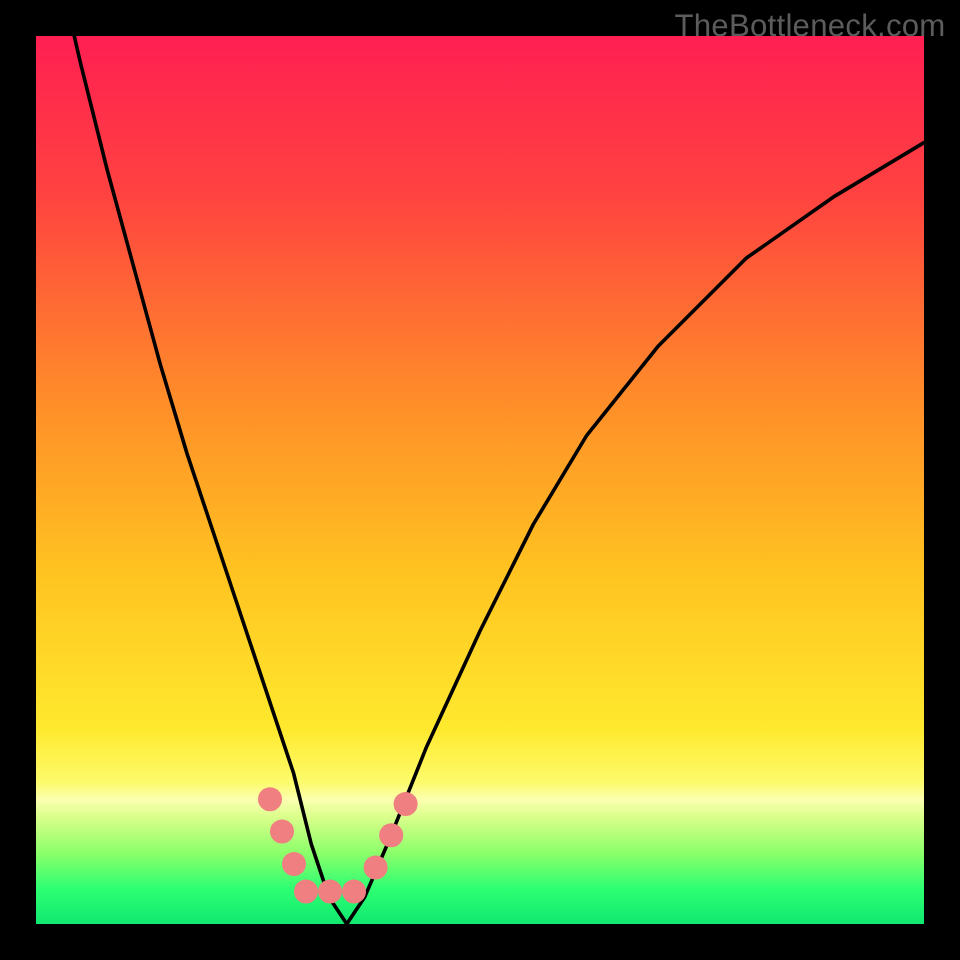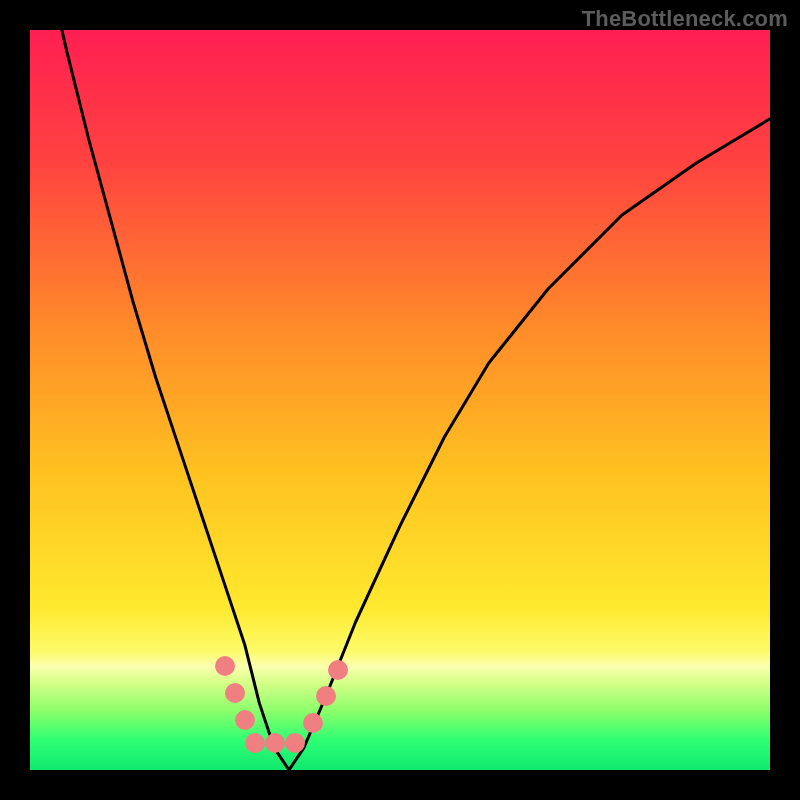--- a/index.html
+++ b/index.html
@@ -27,22 +27,22 @@
   }
   .gradient {
     position: absolute;
     left: 0; top: 0; right: 0; bottom: 0;
   }
   .watermark {
     position: absolute;
     top: 6px;
     right: 12px;
     color: #5c5c5c;
-    font-size: 22px;
-    font-weight: 700;
+    font-size: 26px;
+    font-weight: 400;
     letter-spacing: 0.2px;
   }
   svg {
     position: absolute;
     left: 0; top: 0;
     width: 740px;
     height: 740px;
   }
 </style>
 </head>

